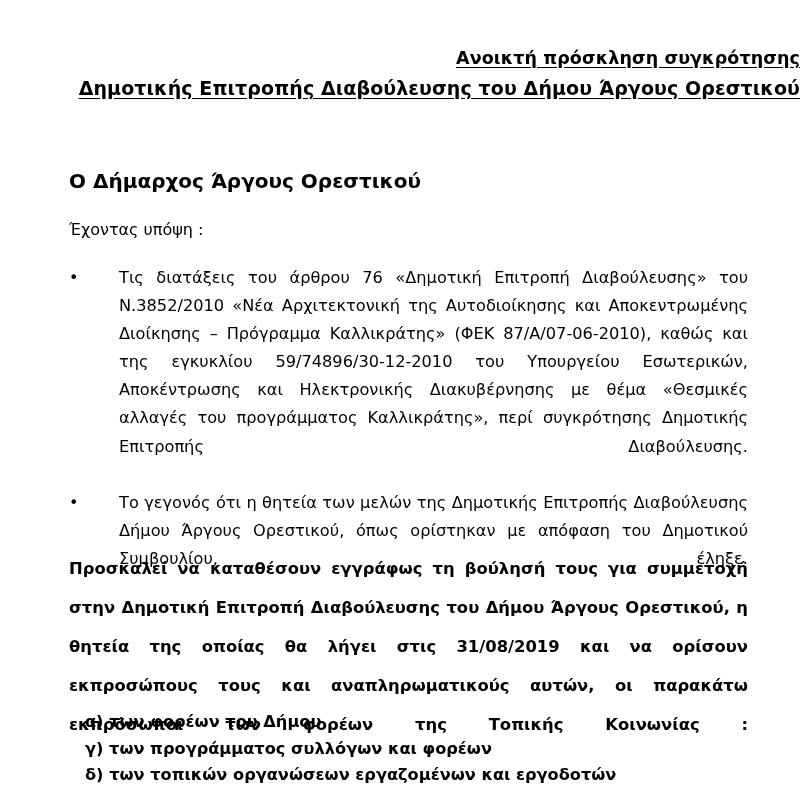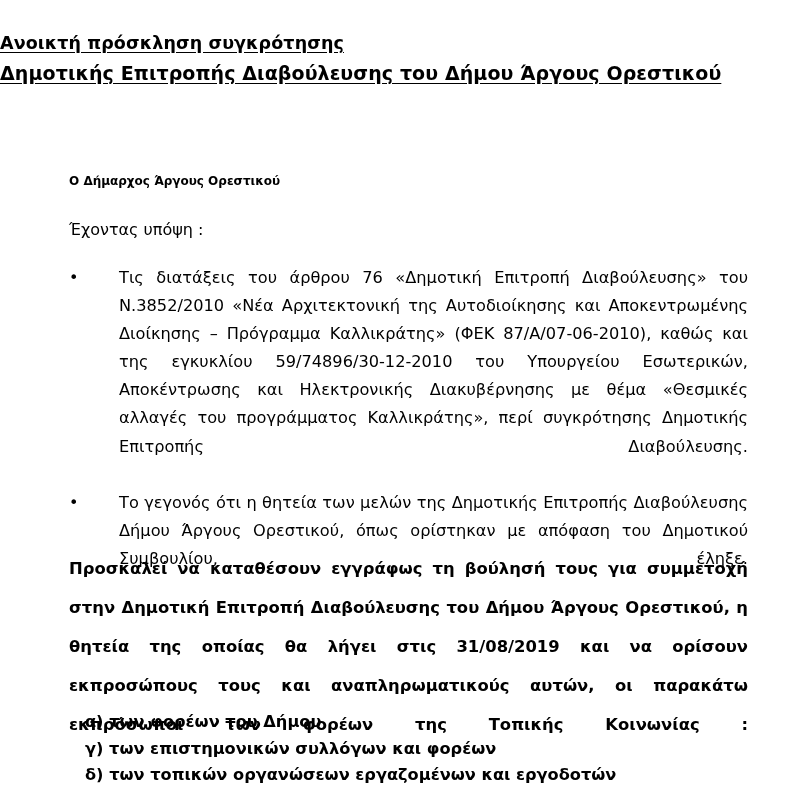--- a/index.html
+++ b/index.html
@@ -19,22 +19,22 @@
   .page {
     position: relative;
     width: 800px;
     height: 802px;
     box-sizing: border-box;
     padding: 0;
   }
 
   
   .title-block {
-    padding-top: 28px;
-    text-align: left;
+    padding-top: 43px;
+    text-align: right;
   }
   .title-line {
     font-weight: bold;
     font-size: 17.5px;
     line-height: 30px;
     letter-spacing: 0.1px;
     white-space: nowrap;
   }
   .title-line span.u {
     text-decoration: underline;
@@ -48,21 +48,21 @@
     left: 69px;
     right: 52px;
     top: 0;
   }
 
   .mayor-line {
     position: absolute;
     left: 0;
     top: 170px;
     font-weight: bold;
-    font-size: 12px;
+    font-size: 20px;
     line-height: 22px;
     white-space: nowrap;
   }
   .echontas-line {
     position: absolute;
     left: 0;
     top: 219px;
     font-size: 16px;
     line-height: 22px;
     white-space: nowrap;
@@ -168,18 +168,18 @@
       <li class="bullet-item">
         <span class="dot">•</span>
         <span class="btxt">Το γεγονός ότι η θητεία των μελών της Δημοτικής Επιτροπής Διαβούλευσης Δήμου Άργους Ορεστικού, όπως ορίστηκαν με απόφαση του Δημοτικού Συμβουλίου, έληξε.</span>
       </li>
     </ul>
 
     <div class="cta-para">Προσκαλεί να καταθέσουν εγγράφως τη βούλησή τους για συμμετοχή στην Δημοτική  Επιτροπή Διαβούλευσης του Δήμου  Άργους Ορεστικού, η θητεία της οποίας θα λήγει στις 31/08/2019 και να ορίσουν εκπροσώπους τους και αναπληρωματικούς αυτών, οι παρακάτω εκπρόσωποι των φορέων της Τοπικής Κοινωνίας :</div>
 
     <ul class="letter-list">
       <li class="letter-item">α) των φορέων του Δήμου</li>
-      <li class="letter-item">γ) των επιστημονικών συλλόγων και φορέων</li>
+      <li class="letter-item">γ) των προγράμματος συλλόγων και φορέων</li>
       <li class="letter-item">δ) των τοπικών οργανώσεων εργαζομένων και εργοδοτών</li>
     </ul>
 
   </div>
 </div>
 
 </body></html>

